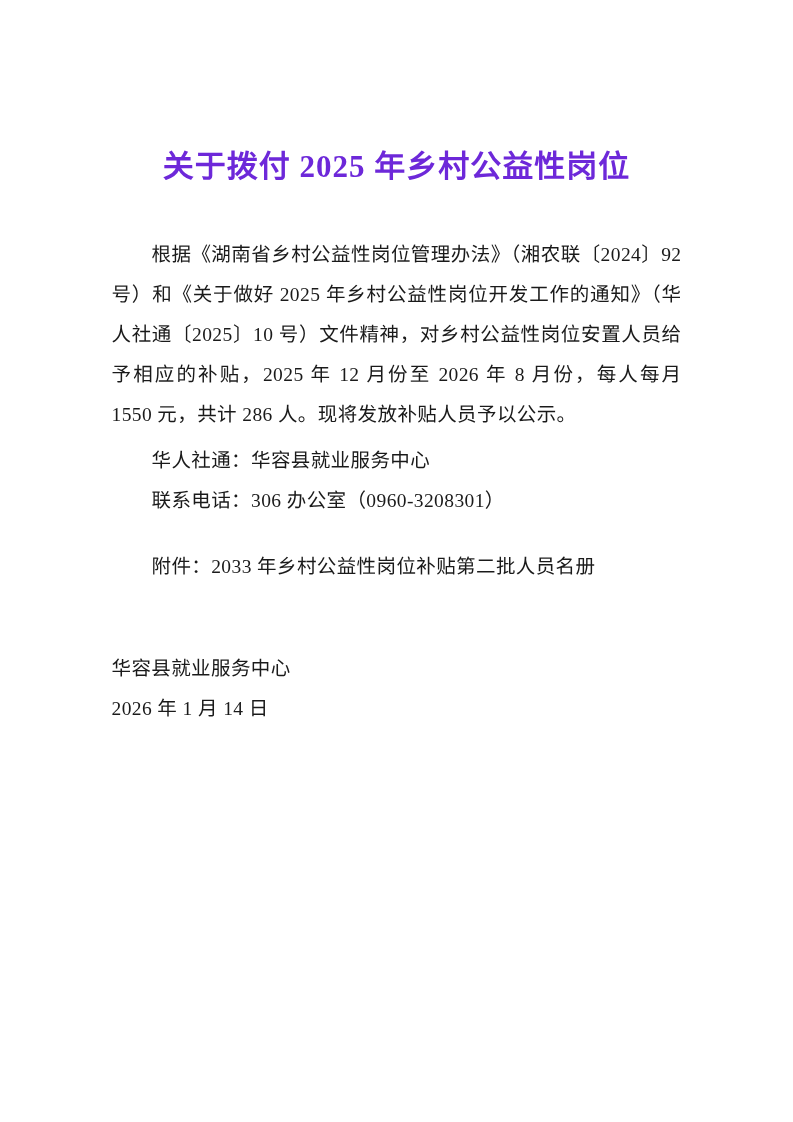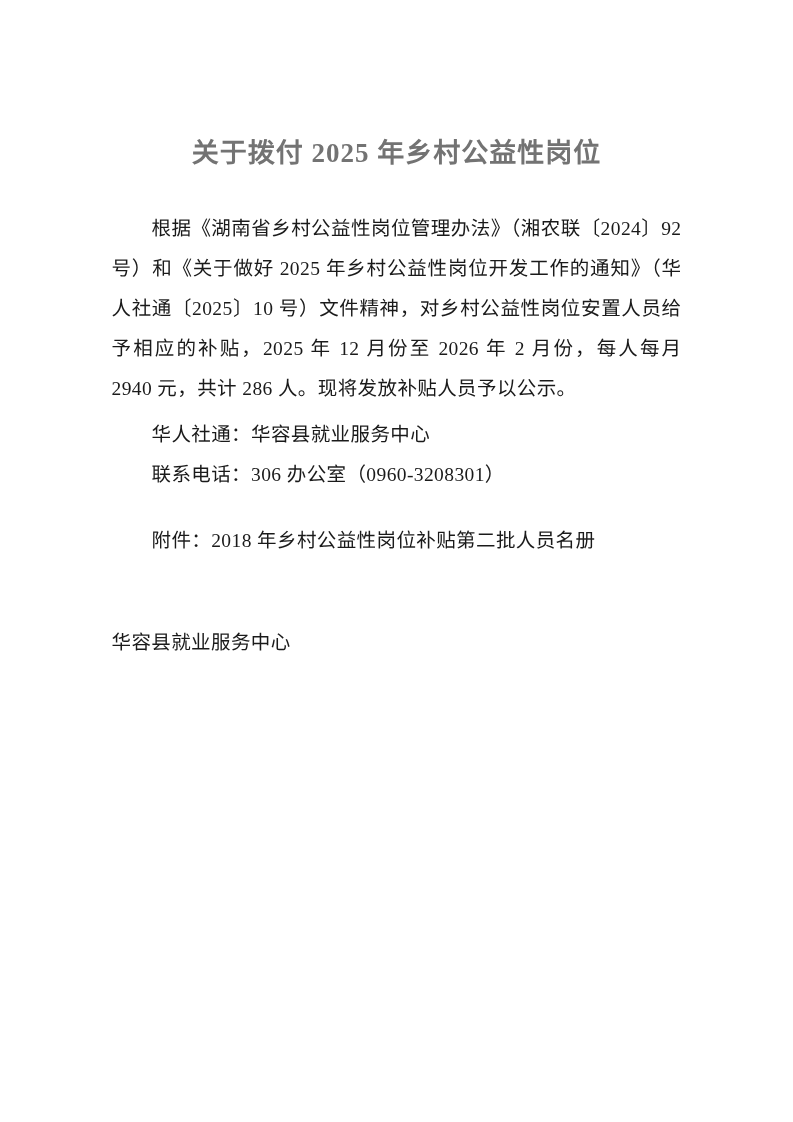--- a/index.html
+++ b/index.html
@@ -19,26 +19,26 @@
     width: 793px;
     height: 1122px;
     box-sizing: border-box;
     padding: 0;
     position: relative;
     background: #fff;
   }
   .doc-title {
     text-align: center;
     font-weight: bold;
-    font-size: 27px;
+    font-size: 31px;
     line-height: 43px;
     letter-spacing: 1px;
-    margin: 0;
+    margin: 13px;
     padding-top: 132px;
-    color: #737373;
+    color: #6d28d9;
     font-family: "Liberation Serif", "DejaVu Serif", serif;
   }
   .title-line {
     display: block;
   }
   .body-block {
     margin: 0 auto;
     width: 570px;
     padding-top: 34px;
   }
@@ -83,34 +83,35 @@
 <body>
 
 <div class="page">
 
   <h1 class="doc-title">
     <span class="title-line">关于拨付 2025 年乡村公益性岗位</span>
   </h1>
 
   <div class="body-block">
 
-    <p class="para indent2">根据《湖南省乡村公益性岗位管理办法》（湘农联〔2024〕92 号）和《关于做好 2025 年乡村公益性岗位开发工作的通知》（华人社通〔2025〕10 号）文件精神，对乡村公益性岗位安置人员给予相应的补贴，2025 年 12 月份至 2026 年 2 月份，每人每月 2940 元，共计 286 人。现将发放补贴人员予以公示。</p>
+    <p class="para indent2">根据《湖南省乡村公益性岗位管理办法》（湘农联〔2024〕92 号）和《关于做好 2025 年乡村公益性岗位开发工作的通知》（华人社通〔2025〕10 号）文件精神，对乡村公益性岗位安置人员给予相应的补贴，2025 年 12 月份至 2026 年 8 月份，每人每月 1550 元，共计 286 人。现将发放补贴人员予以公示。</p>
 
     <div class="gap-sm"></div>
 
 
     <p class="para indent2">华人社通：华容县就业服务中心</p>
 
     <p class="para indent2">联系电话：306 办公室（0960-3208301）</p>
 
     <div class="gap-md"></div>
 
-    <p class="para indent2">附件：2018 年乡村公益性岗位补贴第二批人员名册</p>
+    <p class="para indent2">附件：2033 年乡村公益性岗位补贴第二批人员名册</p>
 
     <div class="gap-lg"></div>
 
   </div>
 
   <div class="sign-block">
     <div class="sign-line nowrap">华容县就业服务中心</div>
+    <div class="sign-date nowrap">2026 年 1 月 14 日</div>
   </div>
 
 </div>
 
 </body></html>

